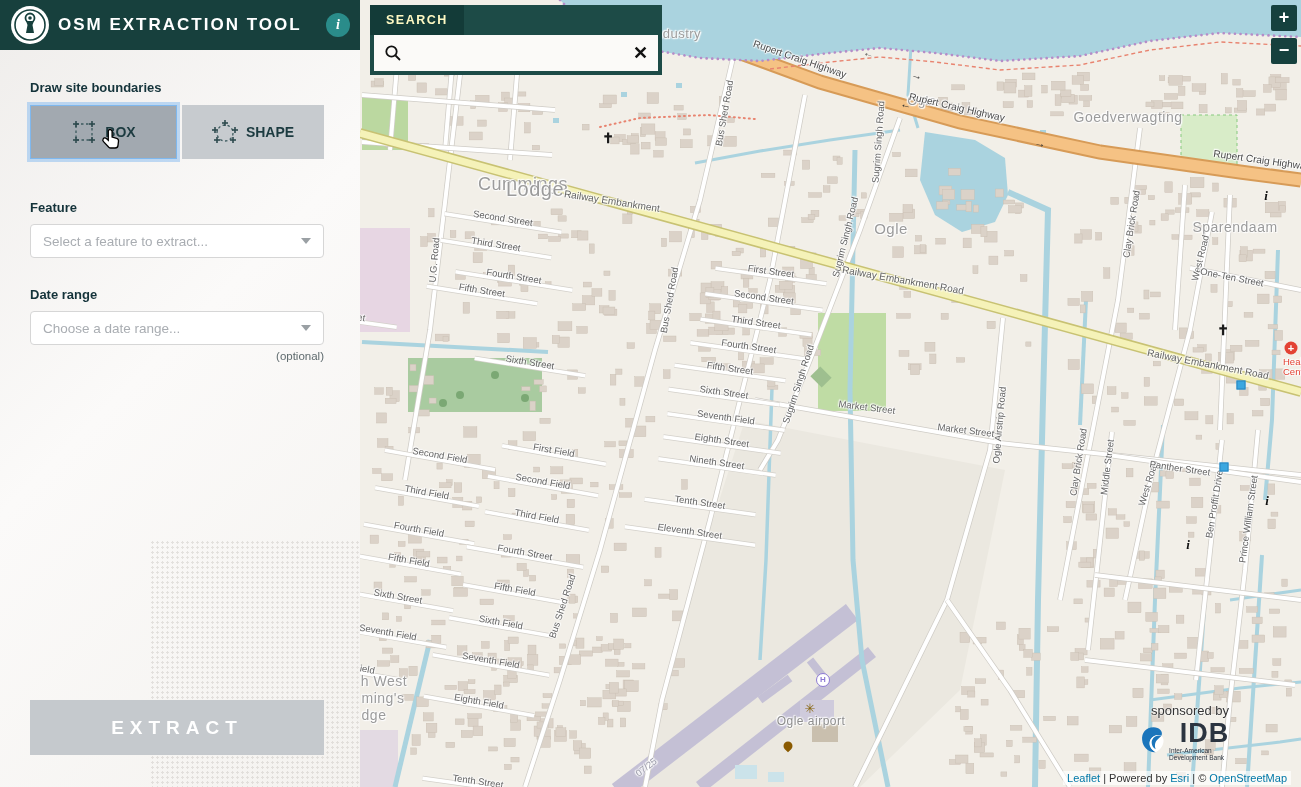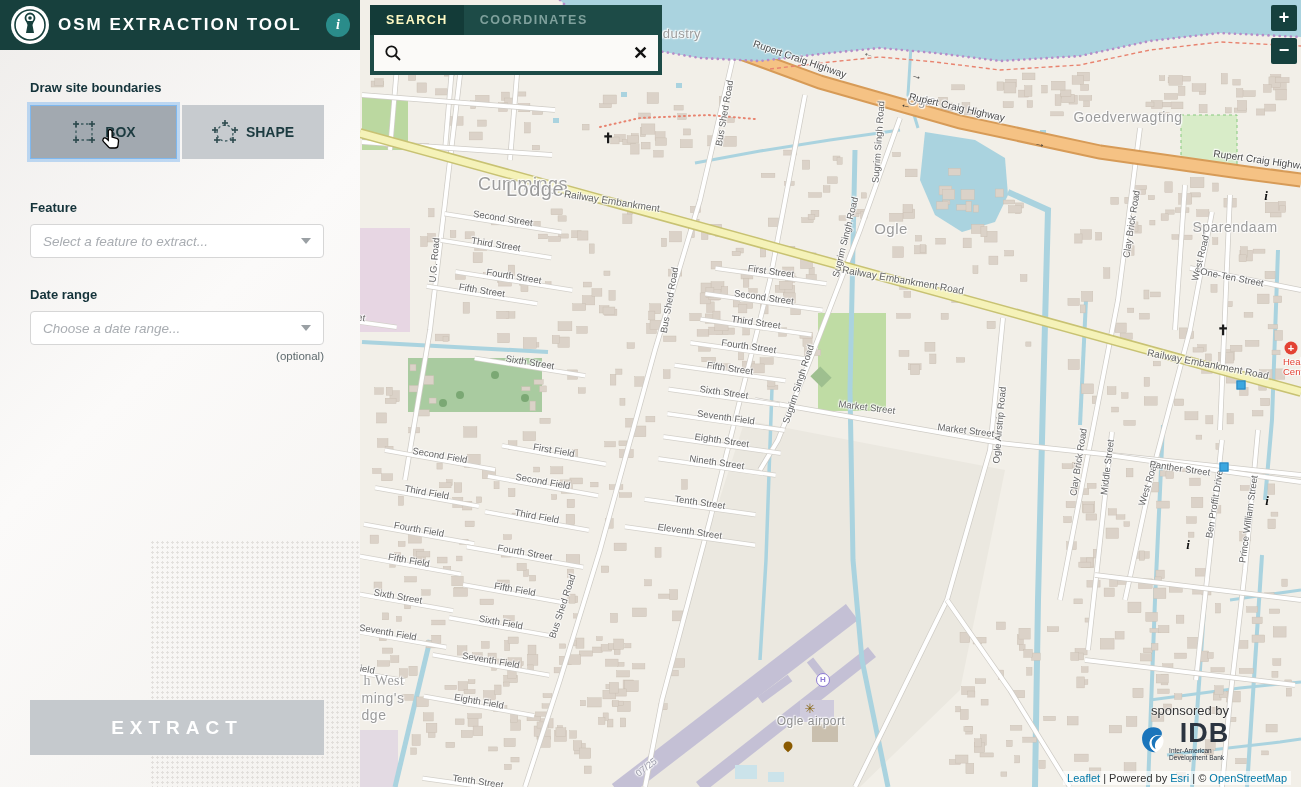--- a/index.html
+++ b/index.html
@@ -20,21 +20,21 @@
             background:#2A8C8A;color:#fff;text-align:center;line-height:24px;
             font-family:"Liberation Serif",serif;font-style:italic;font-weight:bold;font-size:14px;cursor:pointer;}
   .side-label{position:absolute;left:30px;font-size:13px;font-weight:bold;color:#14333A;}
   .draw-btn{position:absolute;top:105px;height:54px;display:flex;align-items:center;justify-content:center;
             gap:8px;font-weight:bold;font-size:14px;color:#1C3B40;cursor:pointer;box-sizing:border-box;}
   #btn-box{left:30px;width:147px;background:#A2A9B0;border:1px solid #7FB8EE;
            box-shadow:0 0 0 3px rgba(120,180,240,.45);}
   #btn-shape{left:182px;width:142px;background:#C7CBCF;}
   .select-box{position:absolute;left:30px;width:294px;height:34px;background:#fff;
               border:1px solid #D6D6D6;border-radius:4px;box-sizing:border-box;display:flex;
-              align-items:center;padding:0 12px;font-size:13.5px;color:#A9ADB2;cursor:pointer;font-style:italic;}
+              align-items:center;padding:0 12px;font-size:13.5px;color:#A9ADB2;cursor:pointer;}
   .select-box .caret{margin-left:auto;width:0;height:0;border-left:5px solid transparent;
               border-right:5px solid transparent;border-top:6px solid #9AA0A4;}
   #optional{position:absolute;left:30px;top:350px;width:294px;text-align:right;
             font-size:11.5px;color:#5f6b6e;}
   #extract{position:absolute;left:30px;top:700px;width:294px;height:55px;background:#C5C9CD;
            color:#fff;font-weight:bold;font-size:19px;letter-spacing:6px;text-align:center;
            line-height:55px;cursor:default;}
   #cursor-hand{position:absolute;left:101px;top:128px;width:24px;height:26px;z-index:40;pointer-events:none;}
   
   #map{position:absolute;left:360px;top:0;width:941px;height:787px;overflow:hidden;cursor:grab;}
@@ -1023,21 +1023,21 @@
         <path d="M600,127 L640,118 708,115 755,119" fill="none" stroke="#E8836F" stroke-width="2" stroke-dasharray="1,4" stroke-linecap="round"></path>
       </svg>
   <div id="map-overlay">
         <div class="map-label place-label" style="left:316px;top:33px;transform:translate(-50%,-50%) rotate(0deg);font-size:13px;">Industry</div>
         <div class="map-label place-label" style="left:562px;top:100px;transform:translate(-50%,-50%) rotate(0deg);font-size:13px;">Ogle</div>
         <div class="map-label place-label" style="left:768px;top:117px;transform:translate(-50%,-50%) rotate(0deg);font-size:14px;">Goedverwagting</div>
         <div class="map-label place-label" style="left:875px;top:227px;transform:translate(-50%,-50%) rotate(0deg);font-size:14px;">Sparendaam</div>
         <div class="map-label place-label" style="left:163px;top:184px;transform:translate(-50%,-50%) rotate(0deg);font-size:18px;">Cummings</div>
         <div class="map-label place-label" style="left:163px;top:189px;transform:translate(-50%,-50%) rotate(0deg);font-size:20px;margin-left:12px;">Lodge</div>
         <div class="map-label place-label" style="left:531px;top:228px;transform:translate(-50%,-50%) rotate(0deg);font-size:15px;">Ogle</div>
-        <div class="map-label place-label" style="left:24px;top:681px;transform:translate(-50%,-50%) rotate(0deg);font-size:14px;font-family:Liberation Serif, serif;">h West</div>
+        <div class="map-label place-label" style="left:24px;top:681px;transform:translate(-50%,-50%) rotate(0deg);font-size:14px;">h West</div>
         <div class="map-label place-label" style="left:23px;top:698px;transform:translate(-50%,-50%) rotate(0deg);font-size:14px;">ming's</div>
         <div class="map-label place-label" style="left:14px;top:715px;transform:translate(-50%,-50%) rotate(0deg);font-size:14px;">dge</div>
         <div class="map-label place-label" style="left:451px;top:721px;transform:translate(-50%,-50%) rotate(0deg);font-size:12px;color:#8d8d8d;">Ogle airport</div>
         <div class="map-label" style="left:440px;top:59px;transform:translate(-50%,-50%) rotate(19deg);font-size:10px;color:#4a4a4a;">Rupert Craig Highway</div>
         <div class="map-label" style="left:597px;top:107px;transform:translate(-50%,-50%) rotate(13deg);font-size:10px;color:#4a4a4a;">Rupert Craig Highway</div>
         <div class="map-label" style="left:902px;top:160px;transform:translate(-50%,-50%) rotate(8deg);font-size:10px;color:#4a4a4a;">Rupert Craig Highway</div>
         <div class="map-label" style="left:252px;top:201px;transform:translate(-50%,-50%) rotate(9deg);font-size:10px;">Railway Embankment</div>
         <div class="map-label" style="left:543px;top:280px;transform:translate(-50%,-50%) rotate(10deg);font-size:10px;">Railway Embankment Road</div>
         <div class="map-label" style="left:848px;top:364px;transform:translate(-50%,-50%) rotate(11deg);font-size:10px;">Railway Embankment Road</div>
         <div class="map-label" style="left:74px;top:260px;transform:translate(-50%,-50%) rotate(-85deg);font-size:9.5px;">U.G. Road</div>
@@ -1108,21 +1108,20 @@
         <div class="mic" style="left:546px;top:104px;transform:translate(-50%,-50%) rotate(13deg);font-size:11px;color:#333;font-weight:bold;">←</div>
         <div class="mic" style="left:557px;top:75px;transform:translate(-50%,-50%) rotate(15deg);font-size:11px;color:#333;font-weight:bold;">→</div>
         <div class="mic" style="left:680px;top:143px;transform:translate(-50%,-50%) rotate(9deg);font-size:11px;color:#333;font-weight:bold;">→</div>
         <div class="map-label" style="left:923px;top:357px;color:#E34234;font-size:9.5px;line-height:10px;transform:translate(0,0);">Health<br>Centre</div>
       </div>
 </div>
 
 <div id="searchpanel">
   <div id="tabbar">
     <div class="tab active">SEARCH</div>
-    <div class="tab">COORDINATES</div>
   </div>
   <div id="searchrow">
     <svg width="18" height="18" viewBox="0 0 18 18">
       <circle cx="7.5" cy="7.5" r="5.2" fill="none" stroke="#111" stroke-width="1.8"></circle>
       <line x1="11.5" y1="11.5" x2="16" y2="16" stroke="#111" stroke-width="1.8"></line>
     </svg>
     <input type="text" value="" style="">
     <span id="clear-x">✕</span>
   </div>
 </div>

